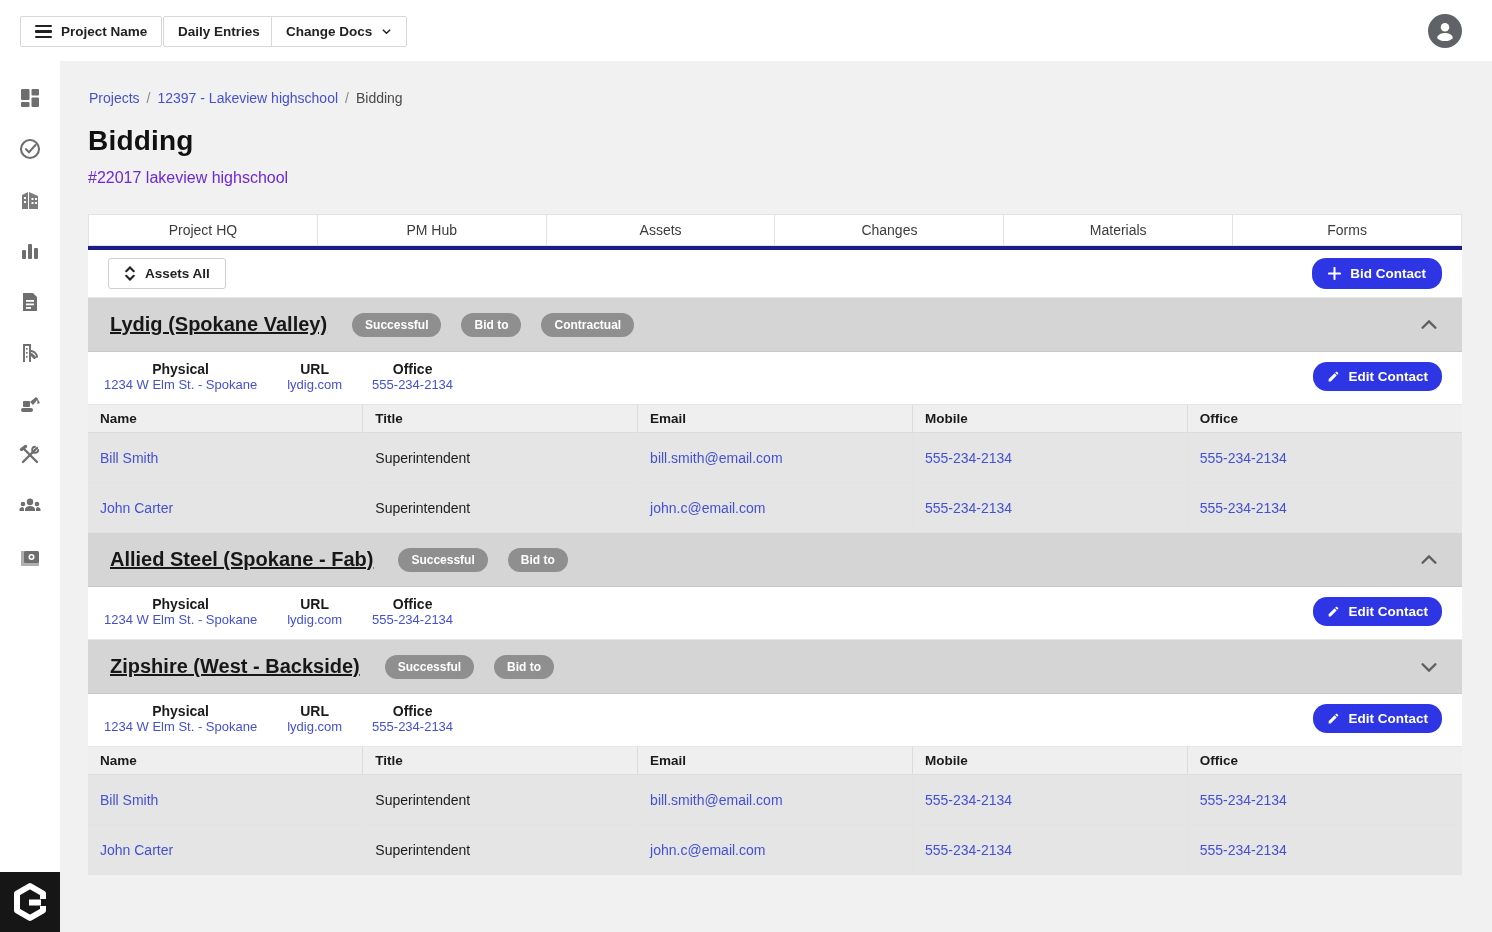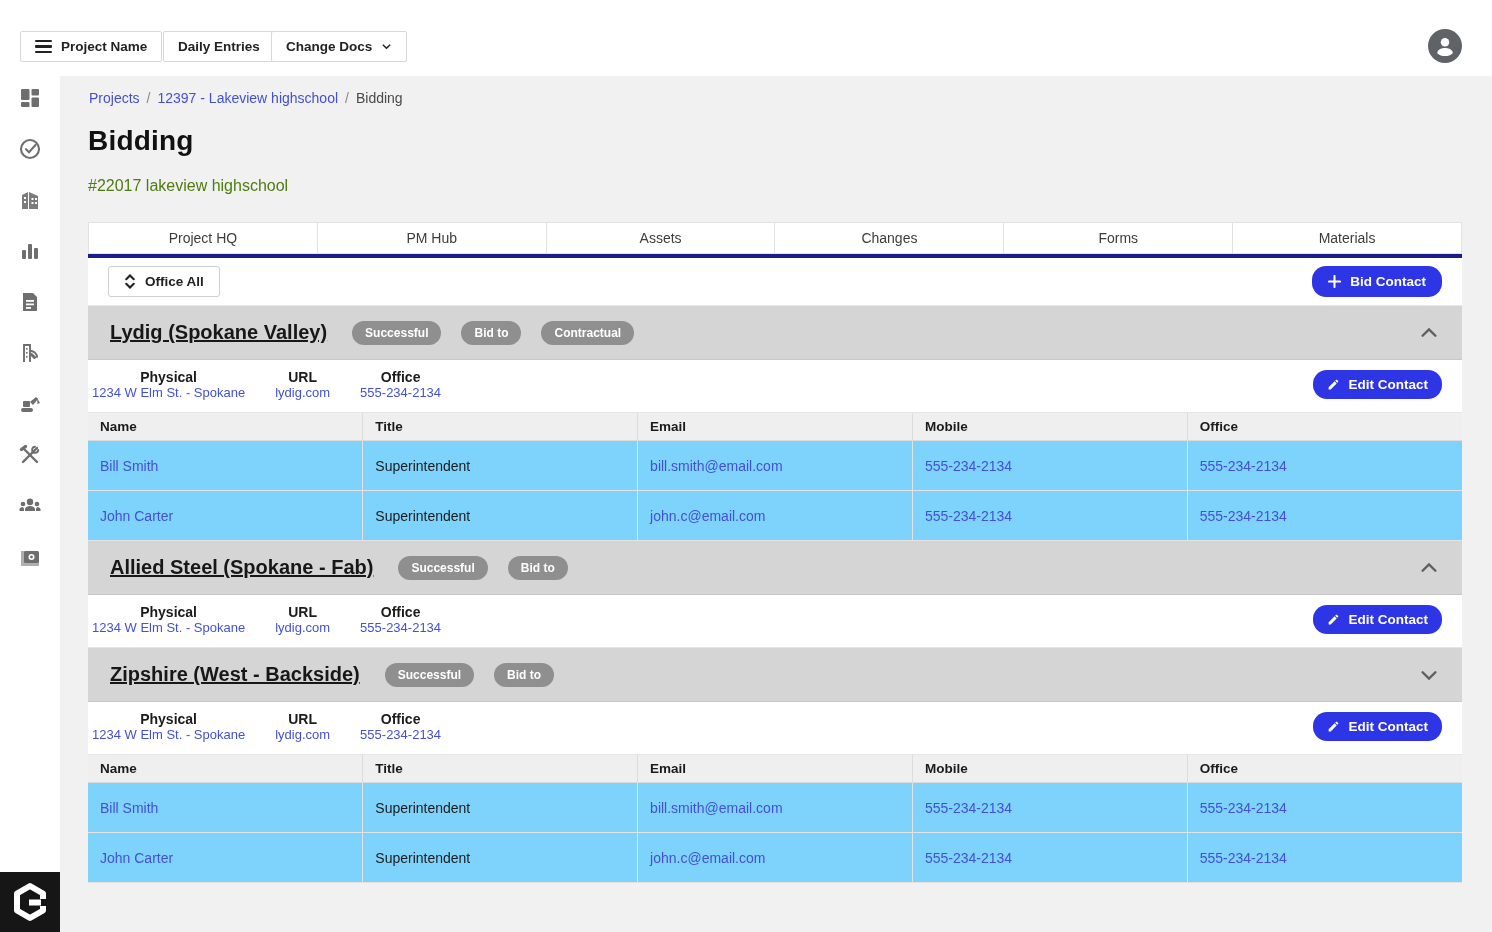--- a/index.html
+++ b/index.html
@@ -1,19 +1,19 @@
 <!DOCTYPE html>
 <html><head>
 <meta charset="utf-8">
 <style>
   * { margin:0; padding:0; box-sizing:border-box; }
   html,body { width:1492px; height:932px; font-family:"Liberation Sans", sans-serif; background:#fff; overflow:hidden; }
 
   
-  .topbar { position:absolute; left:0; top:16px; width:1492px; height:60px; background:#fff; z-index:5; }
+  .topbar { position:absolute; left:0; top:1px; width:1492px; height:60px; background:#fff; z-index:5; }
   .topbar-btn { position:absolute; top:15px; height:31px; display:flex; align-items:center; gap:9px;
     background:#fff; border:1px solid #d8d8d8; border-radius:2px; padding:0 14px;
     font-family:"Liberation Sans", sans-serif; font-size:13.5px; font-weight:bold; color:#222; cursor:pointer; }
   .btn-project { left:20px; }
   .btn-daily { left:163px; }
   .btn-docs { left:271px; }
   .hamburger { display:flex; flex-direction:column; gap:3px; }
   .hamburger span { width:17px; height:2.5px; background:#222; border-radius:1px; }
   .chev-sm { width:11px; height:11px; }
   .avatar { position:absolute; right:30px; top:13px; width:34px; height:34px; border-radius:50%; background:#5f6368;
@@ -27,21 +27,21 @@
   .logo-block { position:absolute; left:0; bottom:0; width:60px; height:60px; background:#161616;
     display:flex; align-items:center; justify-content:center; cursor:pointer; }
 
   
   .main { position:absolute; left:60px; top:60px; width:1432px; height:872px; background:#f1f1f1; padding:30px 30px 0 28px; overflow:hidden; }
 
   .breadcrumb { font-size:14px; color:#4a4a4a; margin-left:1px; }
   .breadcrumb a { color:#4450d4; text-decoration:none; cursor:pointer; }
   .crumb-sep { color:#8a8a8a; margin:0 7px; }
   .page-title { font-size:28px; font-weight:bold; color:#111; margin-top:19px; letter-spacing:.2px; }
-  .page-subtitle { font-size:16px; color:#4d7c0f; margin-top:20px; }
+  .page-subtitle { font-size:16px; color:#6d28d9; margin-top:12px; }
 
   
   .tabs { display:flex; margin-top:27px; }
   .tab { flex:1; height:32px; display:flex; align-items:center; justify-content:center;
     background:#fff; border:1px solid #e2e2e2; border-right:none; font-size:14px; color:#3c3c3c; cursor:pointer; }
   .tab:last-child { border-right:1px solid #e2e2e2; }
   .tab.active { background:#1b1b8a; border-color:#1b1b8a; color:#fff; font-weight:bold; }
   .tab-underline { height:4px; background:#1b1b8a; }
 
   
@@ -53,33 +53,33 @@
   .toolbar .blue-btn { margin-left:auto; }
 
   
   .section-header { background:#d5d5d5; height:54px; display:flex; align-items:center; padding:0 22px; border-bottom:1px solid #c8c8c8; }
   .section-title { font-size:20px; font-weight:bold; color:#171717;text-decoration:underline; }
   .badges { display:flex; gap:20px; margin-left:25px; }
   .badge { background:#8f8f8f; color:#fff; font-size:12px; font-weight:bold; padding:5px 13px; border-radius:12px; }
   .sec-chevron { margin-left:auto; width:22px; height:22px; color:#5f5f5f; cursor:pointer; }
 
   
-  .contact-row { background:#fff; display:flex; align-items:center; padding:9px 20px 12px 4px; border-bottom:1px solid #e6e6e6; }
+  .contact-row { background:#fff; display:flex; align-items:center; padding:9px 20px 12px 16px; border-bottom:1px solid #e6e6e6; }
   .contact-field { text-align:center; margin-right:30px; }
   .contact-label { font-size:14px; font-weight:bold; color:#1b1b1b; }
   .contact-value { font-size:13px; color:#4450d4; text-decoration:none; display:block; cursor:pointer; }
   .contact-row .blue-btn { margin-left:auto; padding:7px 14px; }
 
   
   table.contacts { width:100%; border-collapse:collapse; table-layout:fixed; background:#fff; }
   table.contacts th { background:#efefef; text-align:left; font-size:13.5px; font-weight:bold; color:#1b1b1b;
     padding:6px 12px; height:27px; border-bottom:1px solid #dcdcdc; border-right:1px solid #dcdcdc; }
   table.contacts th:last-child { border-right:none; }
   table.contacts td { font-size:14px; color:#1b1b1b; padding:0 12px; height:50px;
-    border-bottom:1px solid #e3e3e3; border-right:1px solid #e3e3e3; background:#7dd3fc; }
+    border-bottom:1px solid #e3e3e3; border-right:1px solid #e3e3e3; background:#e5e5e5; }
   table.contacts td:last-child { border-right:none; }
   table.contacts a { color:#4450d4; text-decoration:none; cursor:pointer; }
 </style>
 </head>
 <body>
 
 <div class="topbar">
   <button class="topbar-btn btn-project">
     <span class="hamburger">
         <span></span>
@@ -209,32 +209,32 @@
   </div>
 
   <div class="page-title">Bidding</div>
   <div class="page-subtitle">#22017 lakeview highschool</div>
 
   <div class="tabs">
     <div class="tab">Project HQ</div>
     <div class="tab">PM Hub</div>
     <div class="tab">Assets</div>
     <div class="tab">Changes</div>
+    <div class="tab">Materials</div>
     <div class="tab">Forms</div>
-    <div class="tab">Materials</div>
   </div>
   <div class="tab-underline"></div>
 
   <div class="toolbar">
     <button class="expand-btn">
       <svg width="12" height="15" viewBox="0 0 12 16" fill="none" stroke="#222" stroke-width="2.2" stroke-linecap="round">
           <path d="M2 5.5 L6 1.5 L10 5.5"></path>
           <path d="M2 10.5 L6 14.5 L10 10.5"></path>
         </svg>
-      <span>Office All</span>
+      <span>Assets All</span>
     </button>
     <button class="blue-btn">
       <svg width="13" height="13" viewBox="0 0 14 14" fill="none" stroke="#fff" stroke-width="2.2" stroke-linecap="round">
           <path d="M7 1v12M1 7h12"></path>
         </svg>
       <span>Bid Contact</span>
     </button>
   </div>
 
   <div class="section-header">

